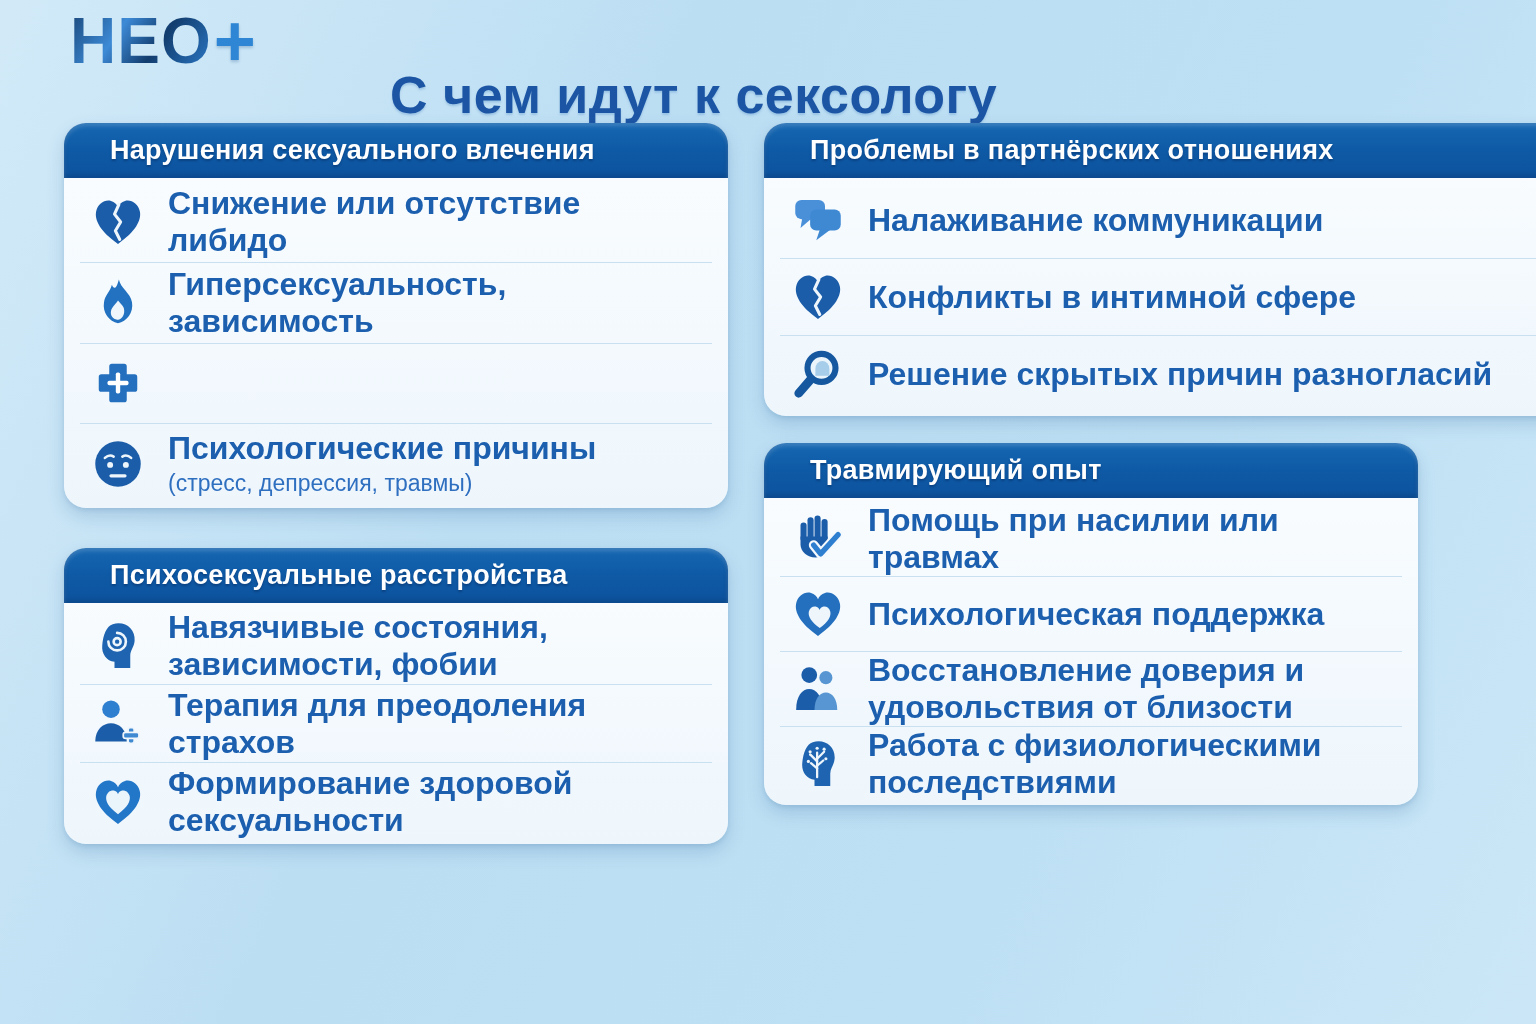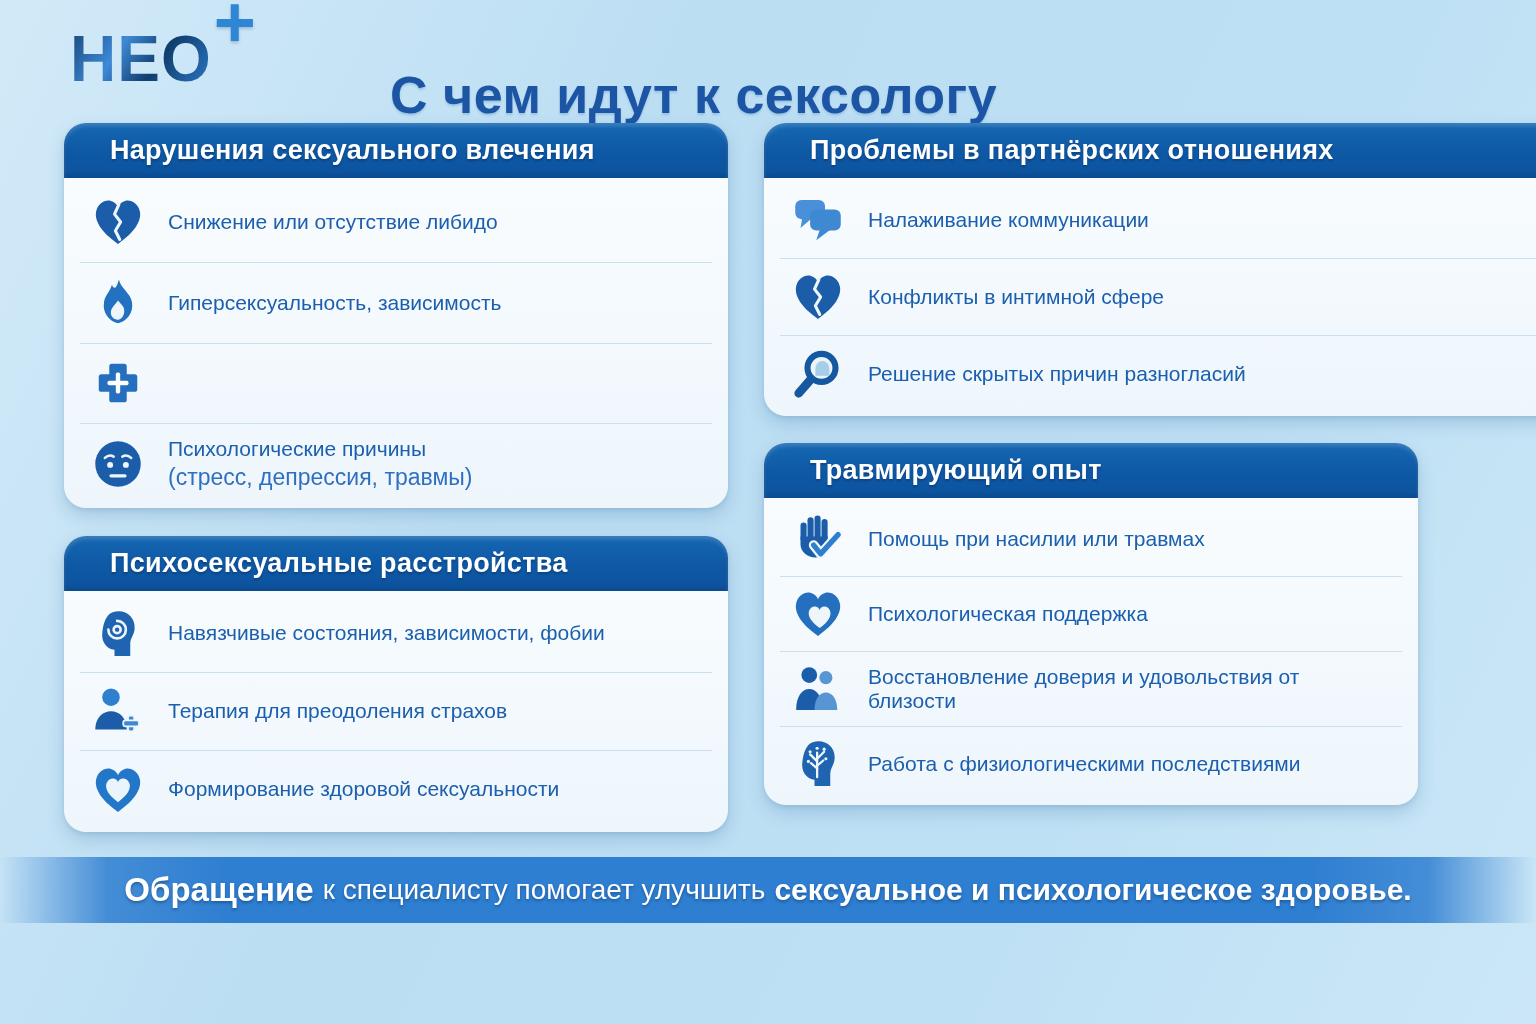--- a/index.html
+++ b/index.html
@@ -8,23 +8,23 @@
     background:#bfe0f3;
   }
   .stage{
     position:relative;
     width:1536px;height:1024px;
     overflow:hidden;
     background:linear-gradient(115deg,#d2eaf8 0%,#bcdef3 35%,#bee0f4 70%,#cbe7f7 100%);
   }
   
   .logo{
-    position:absolute;left:70px;top:22px;
+    position:absolute;left:70px;top:4px;
     font-weight:bold;font-size:64px;letter-spacing:1px;
-    display:flex;align-items:flex-start;
+    display:flex;align-items:center;
   }
   .logo .neo{
     background:linear-gradient(125deg,#16406f 0%,#3d8ad6 35%,#123d6e 60%,#2e7fd0 100%);
     -webkit-background-clip:text;background-clip:text;color:transparent;
     font-stretch:condensed;
   }
   .logo .plus{
     color:#2f86d4;font-size:72px;line-height:0;margin-left:2px;font-weight:bold;
     text-shadow:0 2px 3px rgba(20,70,130,.25);
   }
@@ -52,27 +52,27 @@
   }
   .card-body{flex:1;display:flex;flex-direction:column;padding:4px 16px;}
   .row{
     flex:1;display:flex;align-items:center;gap:22px;
     padding:0 10px;border-bottom:1px solid #c9e0f0;
   }
   .row:last-child{border-bottom:none;}
   .ic{flex:0 0 56px;height:56px;display:flex;align-items:center;justify-content:center;}
   .ic svg{width:56px;height:56px;}
   .txt{display:flex;flex-direction:column;justify-content:center;}
-  .main{font-size:21px;font-weight:normal;color:#1b5fae;line-height:1.15;}
+  .main{font-size:32px;font-weight:bold;color:#1b5fae;line-height:1.15;}
   .sub{font-size:23px;color:#2f6fc0;line-height:1.2;margin-top:3px;}
   .sub:empty{display:none;}
   
   .card1{left:64px;top:123px;width:664px;height:385px;}
   .card2{left:764px;top:123px;width:829px;height:293px;}
-  .card3{left:64px;top:536px;width:664px;height:296px;}
+  .card3{left:64px;top:548px;width:664px;height:296px;}
   .card4{left:764px;top:443px;width:654px;height:362px;}
   
   .banner{
     position:absolute;left:0;right:0;top:857px;height:66px;
     background:linear-gradient(90deg,
       rgba(46,126,209,0) 0%, rgba(46,126,209,.85) 7%,
       #2e7ed1 15%, #2e7ed1 85%,
       rgba(46,126,209,.85) 93%, rgba(46,126,209,0) 100%);
     display:flex;align-items:center;justify-content:center;
     color:#fff;white-space:pre;
@@ -305,19 +305,14 @@
               </g>
             </svg>
         </span>
         <div class="txt">
             <div class="main">Работа с физиологическими последствиями</div>
           </div>
       </div>
     </div>
   </section>
 
-  <div class="banner">
-    <span class="b-lead">Обращение</span>
-    <span class="b-mid">к специалисту помогает улучшить</span>
-    <span class="b-tail">сексуальное и психологическое здоровье.</span>
-  </div>
 
 </div>
 
 </body></html>

